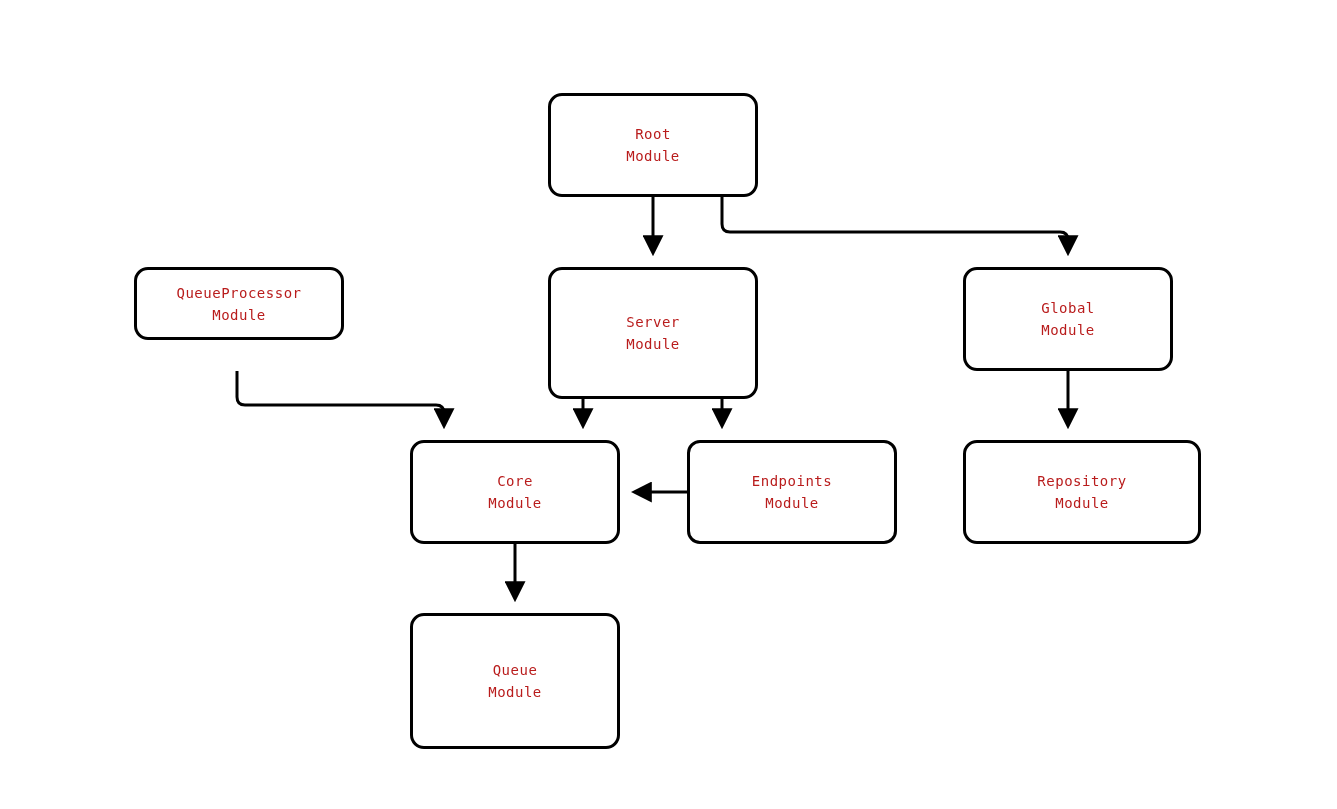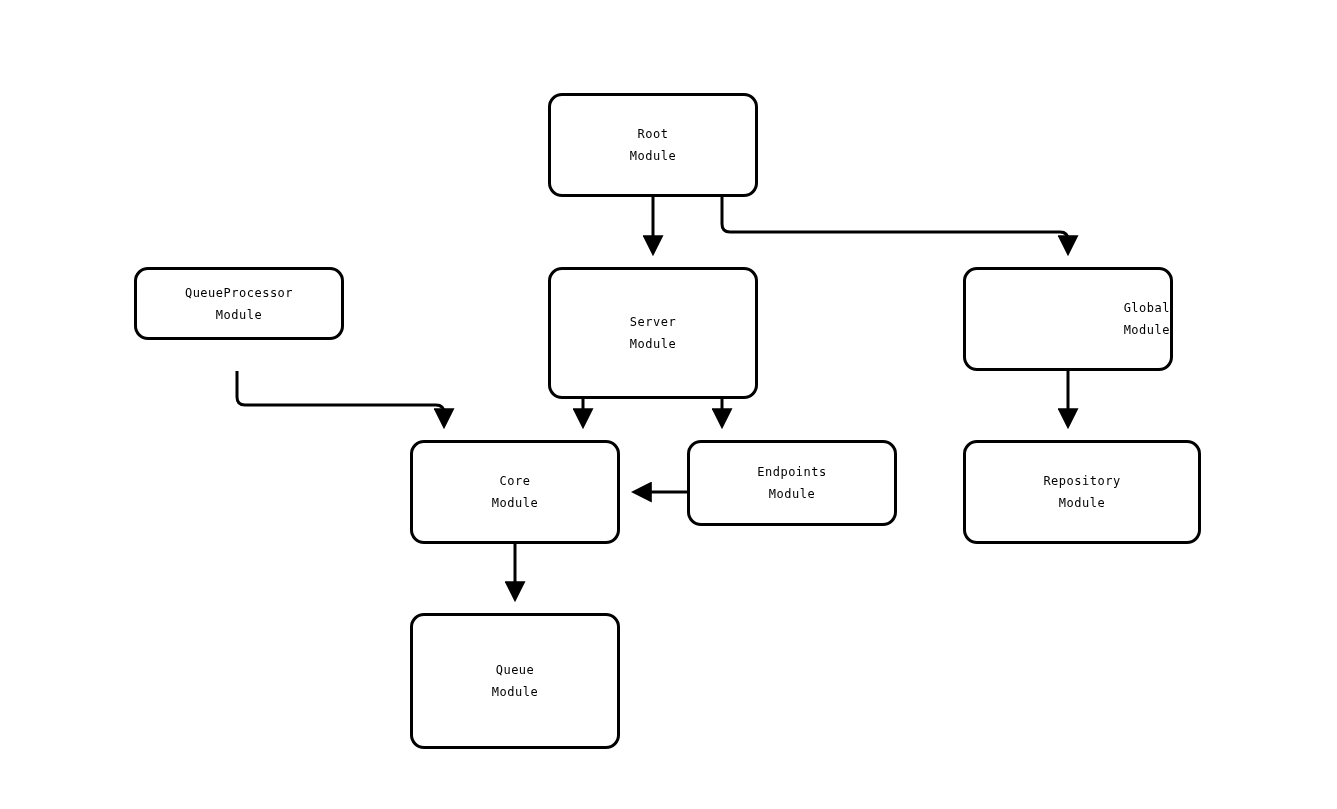--- a/index.html
+++ b/index.html
@@ -31,24 +31,24 @@
     background: #ffffff;
     border: 3px solid #000000;
     border-radius: 14px;
     display: flex;
     flex-direction: column;
     align-items: center;
     justify-content: center;
     z-index: 2;
   }
   .node .line {
-    font-size: 12px;
+    font-size: 14px;
     line-height: 22px;
     letter-spacing: 0.5px;
-    color: #000000;
+    color: #b91c1c;
     white-space: pre;
     text-align: center;
   }
 </style>
 </head>
 <body>
 
 <div id="canvas">
 
   <svg id="edge-layer" viewBox="0 0 1337 809" xmlns="http://www.w3.org/2000/svg">
@@ -75,29 +75,29 @@
         <div class="line">Module</div>
       </div>
       <div class="node" style="left: 134px; top: 267px; width: 210px; height: 73px; background: rgb(255, 255, 255); border-color: rgb(0, 0, 0);">
         <div class="line">QueueProcessor</div>
         <div class="line">Module</div>
       </div>
       <div class="node" style="left: 548px; top: 267px; width: 210px; height: 132px; background: rgb(255, 255, 255); border-color: rgb(0, 0, 0);">
         <div class="line">Server</div>
         <div class="line">Module</div>
       </div>
-      <div class="node" style="left: 963px; top: 267px; width: 210px; height: 104px; background: rgb(255, 255, 255); border-color: rgb(0, 0, 0); align-items: flex-end;">
+      <div class="node" style="left: 963px; top: 267px; width: 210px; height: 104px; background: rgb(255, 255, 255); border-color: rgb(0, 0, 0);">
         <div class="line">Global</div>
         <div class="line">Module</div>
       </div>
       <div class="node" style="left: 410px; top: 440px; width: 210px; height: 104px; background: rgb(255, 255, 255); border-color: rgb(0, 0, 0);">
         <div class="line">Core</div>
         <div class="line">Module</div>
       </div>
-      <div class="node" style="left: 687px; top: 440px; width: 210px; height: 86px; background: rgb(255, 255, 255); border-color: rgb(0, 0, 0);">
+      <div class="node" style="left: 687px; top: 440px; width: 210px; height: 104px; background: rgb(255, 255, 255); border-color: rgb(0, 0, 0); border-radius: 13px;">
         <div class="line">Endpoints</div>
         <div class="line">Module</div>
       </div>
       <div class="node" style="left: 963px; top: 440px; width: 238px; height: 104px; background: rgb(255, 255, 255); border-color: rgb(0, 0, 0);">
         <div class="line">Repository</div>
         <div class="line">Module</div>
       </div>
       <div class="node" style="left: 410px; top: 613px; width: 210px; height: 136px; background: rgb(255, 255, 255); border-color: rgb(0, 0, 0);">
         <div class="line">Queue</div>
         <div class="line">Module</div>

